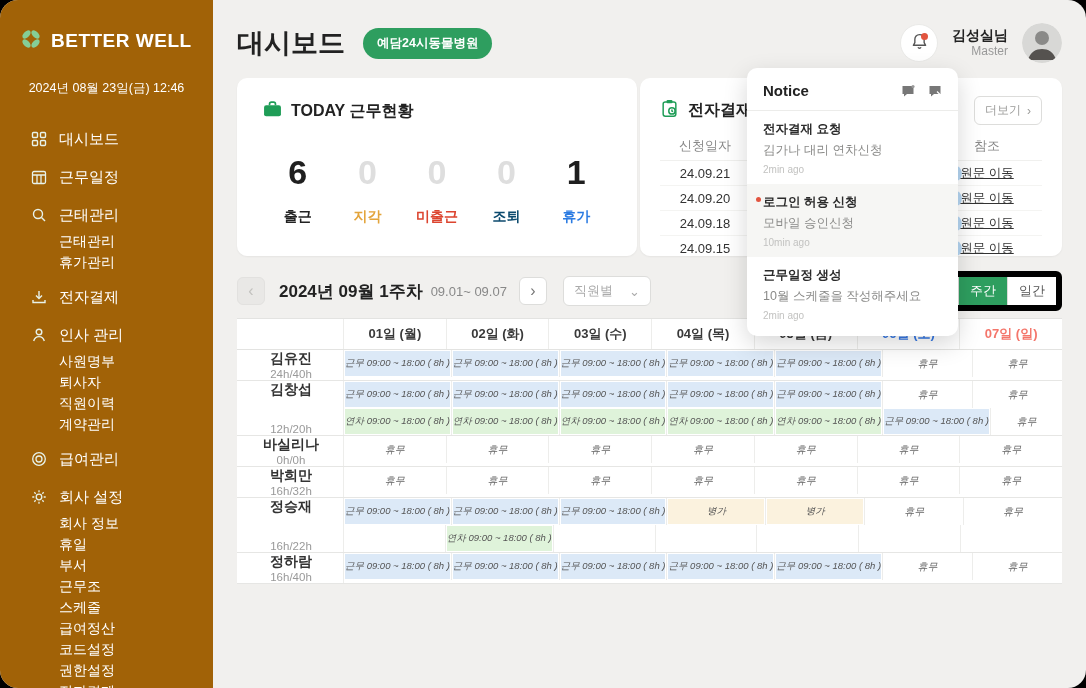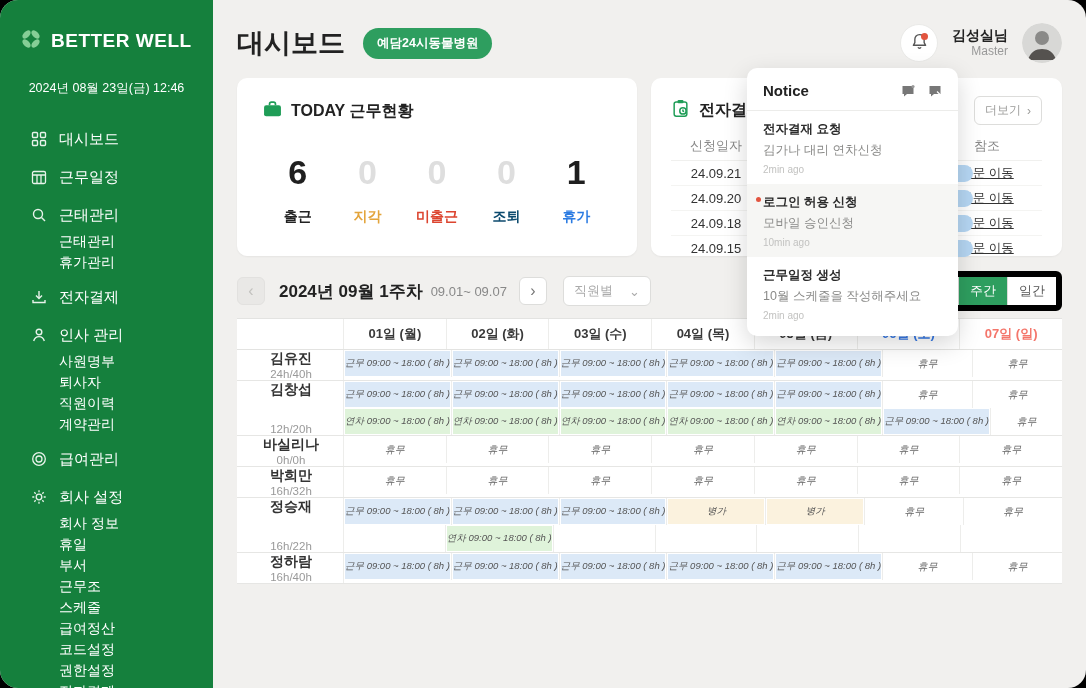--- a/index.html
+++ b/index.html
@@ -1,20 +1,20 @@
 <!DOCTYPE html>
 <html><head>
 <meta charset="utf-8">
 <style>
   * { margin:0; padding:0; box-sizing:border-box; }
   body { background:#000; font-family:"Liberation Sans", sans-serif; width:1086px; height:688px; overflow:hidden; }
   .app { position:relative; width:1086px; height:688px; border-radius:18px; overflow:hidden; display:flex; background:#F1F0EE; }
 
   
-  .sidebar { width:213px; flex-shrink:0; background:#15803d; color:#fff; padding-top:26px; overflow:hidden; }
+  .sidebar { width:213px; flex-shrink:0; background:#a16207; color:#fff; padding-top:26px; overflow:hidden; }
   .logo-row { display:flex; align-items:center; gap:7px; padding-left:18px; }
   .brand { font-size:19px; font-weight:bold; letter-spacing:.5px; white-space:nowrap; }
   .side-date { text-align:center; font-size:12.5px; margin-top:24px; }
   .nav { margin-top:30px; padding-left:30px; }
   .nav-group { margin-bottom:0; }
   .nav-item { display:flex; align-items:center; gap:12px; height:24px; margin-bottom:14px; font-size:15px; cursor:pointer; }
   .nav-icon { width:17px; height:17px; display:inline-flex; align-items:center; justify-content:center; color:#E8F3EB; }
   .nav-sub { margin-left:29px; padding-left:0; font-size:14px; line-height:21px; cursor:pointer; }
   .nav-group.has-sub { margin-bottom:12px; }
   .nav-group.has-sub .nav-item { margin-bottom:4px; }
@@ -26,21 +26,21 @@
   .badge { margin-left:18px; background:#2E9E5F; color:#fff; font-size:12.5px; font-weight:bold; padding:7px 14px; border-radius:18px; }
   .header-right { margin-left:auto; display:flex; align-items:center; gap:14px;justify-content:space-between; }
   .bell-btn { position:relative; width:38px; height:38px; border-radius:50%; background:#fff; border:1px solid #EAEAE8; display:flex; align-items:center; justify-content:center; cursor:pointer; }
   .bell-dot { position:absolute; top:8px; right:9px; width:7px; height:7px; border-radius:50%; background:#E2543F; }
   .user-meta { text-align:right; line-height:1.25; }
   .user-name { font-size:14px; font-weight:bold; color:#222; }
   .user-role { font-size:12px; color:#999; }
   .avatar { width:40px; height:40px; border-radius:50%; overflow:hidden; cursor:pointer; }
 
   
-  .cards { display:flex; gap:14px; margin-top:4px; }
+  .cards { display:flex; gap:3px; margin-top:4px; }
   .card { background:#fff; border-radius:10px; box-shadow:0 1px 2px rgba(0,0,0,.05); }
   .card-head { display:flex; align-items:center; gap:9px; }
   .card-head h2 { font-size:16px; font-weight:bold; color:#222; }
   .today-card { width:400px; height:178px; padding:22px 26px; }
   .today-stats { display:flex; margin-top:30px; }
   .stat { flex:1; text-align:center; }
   .stat-value { font-size:34px; font-weight:bold; }
   .stat-label { font-size:14px; font-weight:bold; margin-top:16px; }
 
   .approval-card { flex:1; height:178px; padding:18px 20px; position:relative; }

